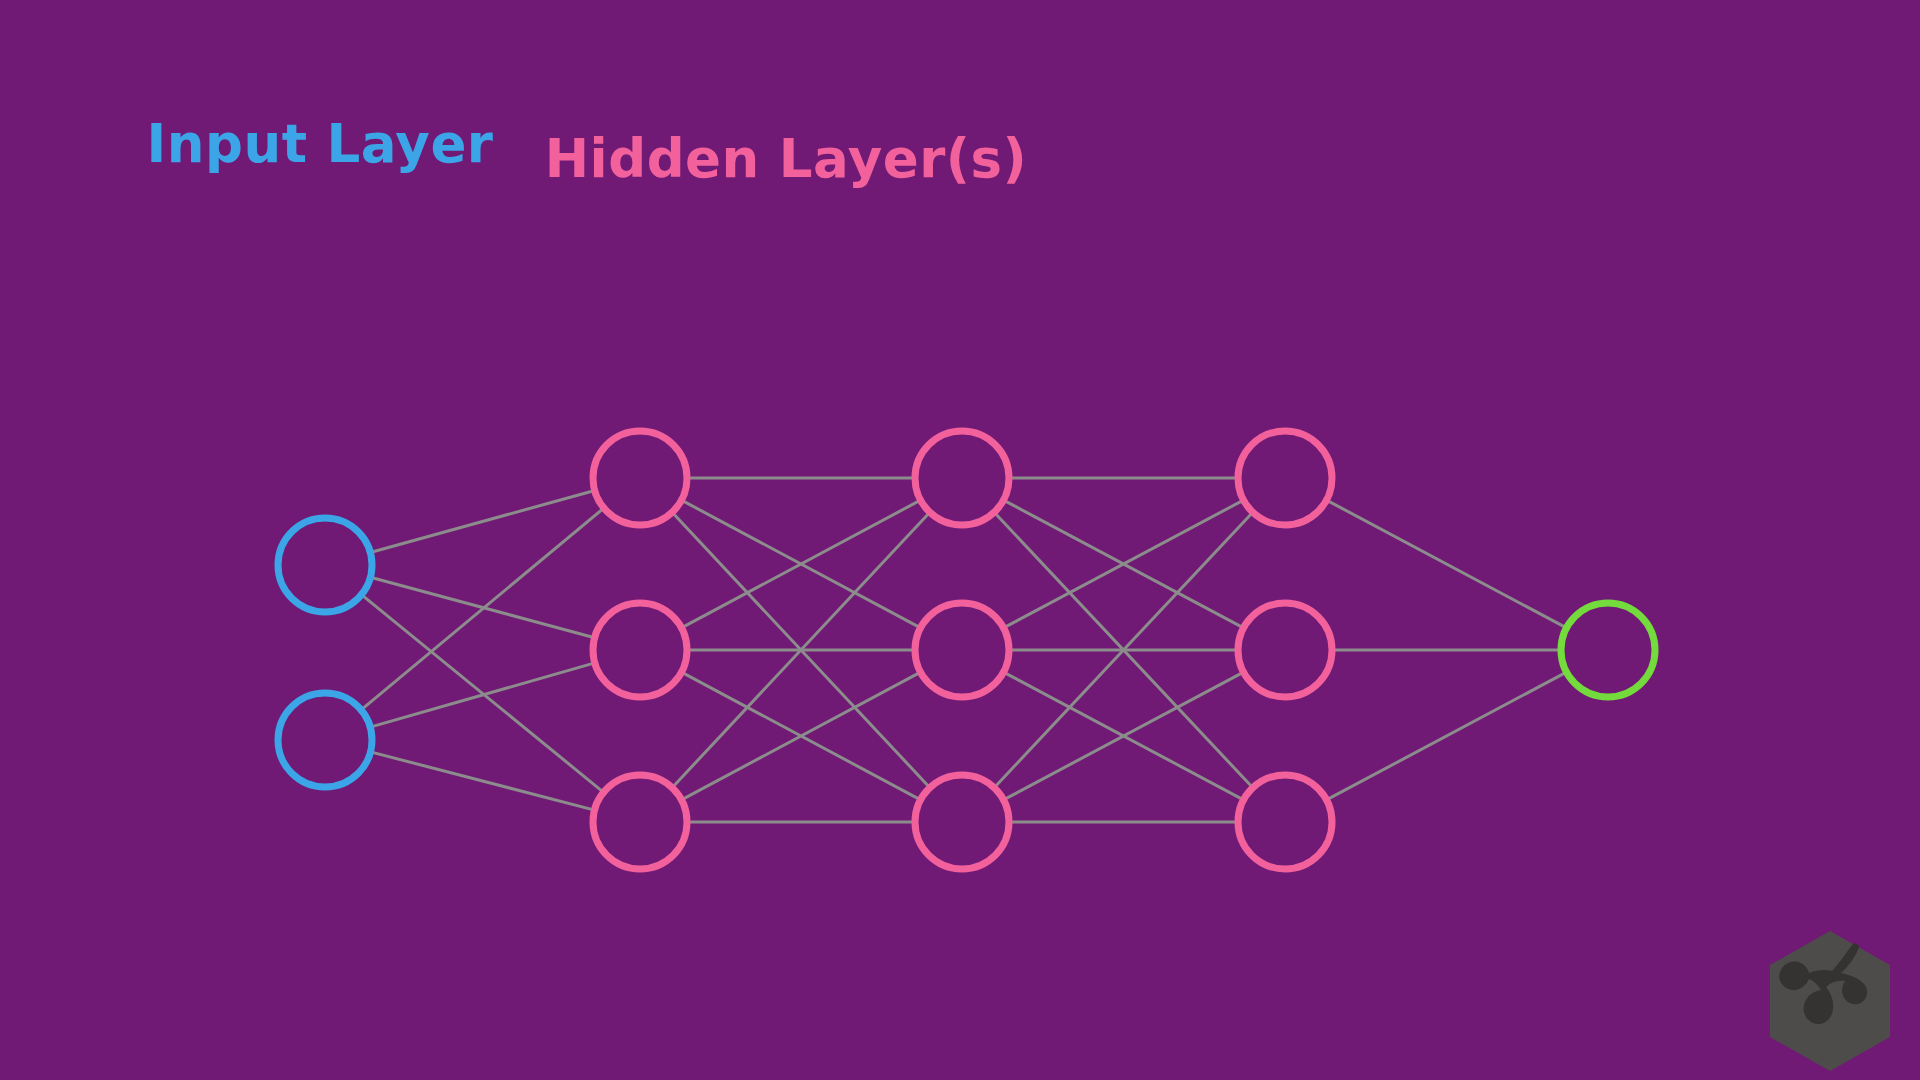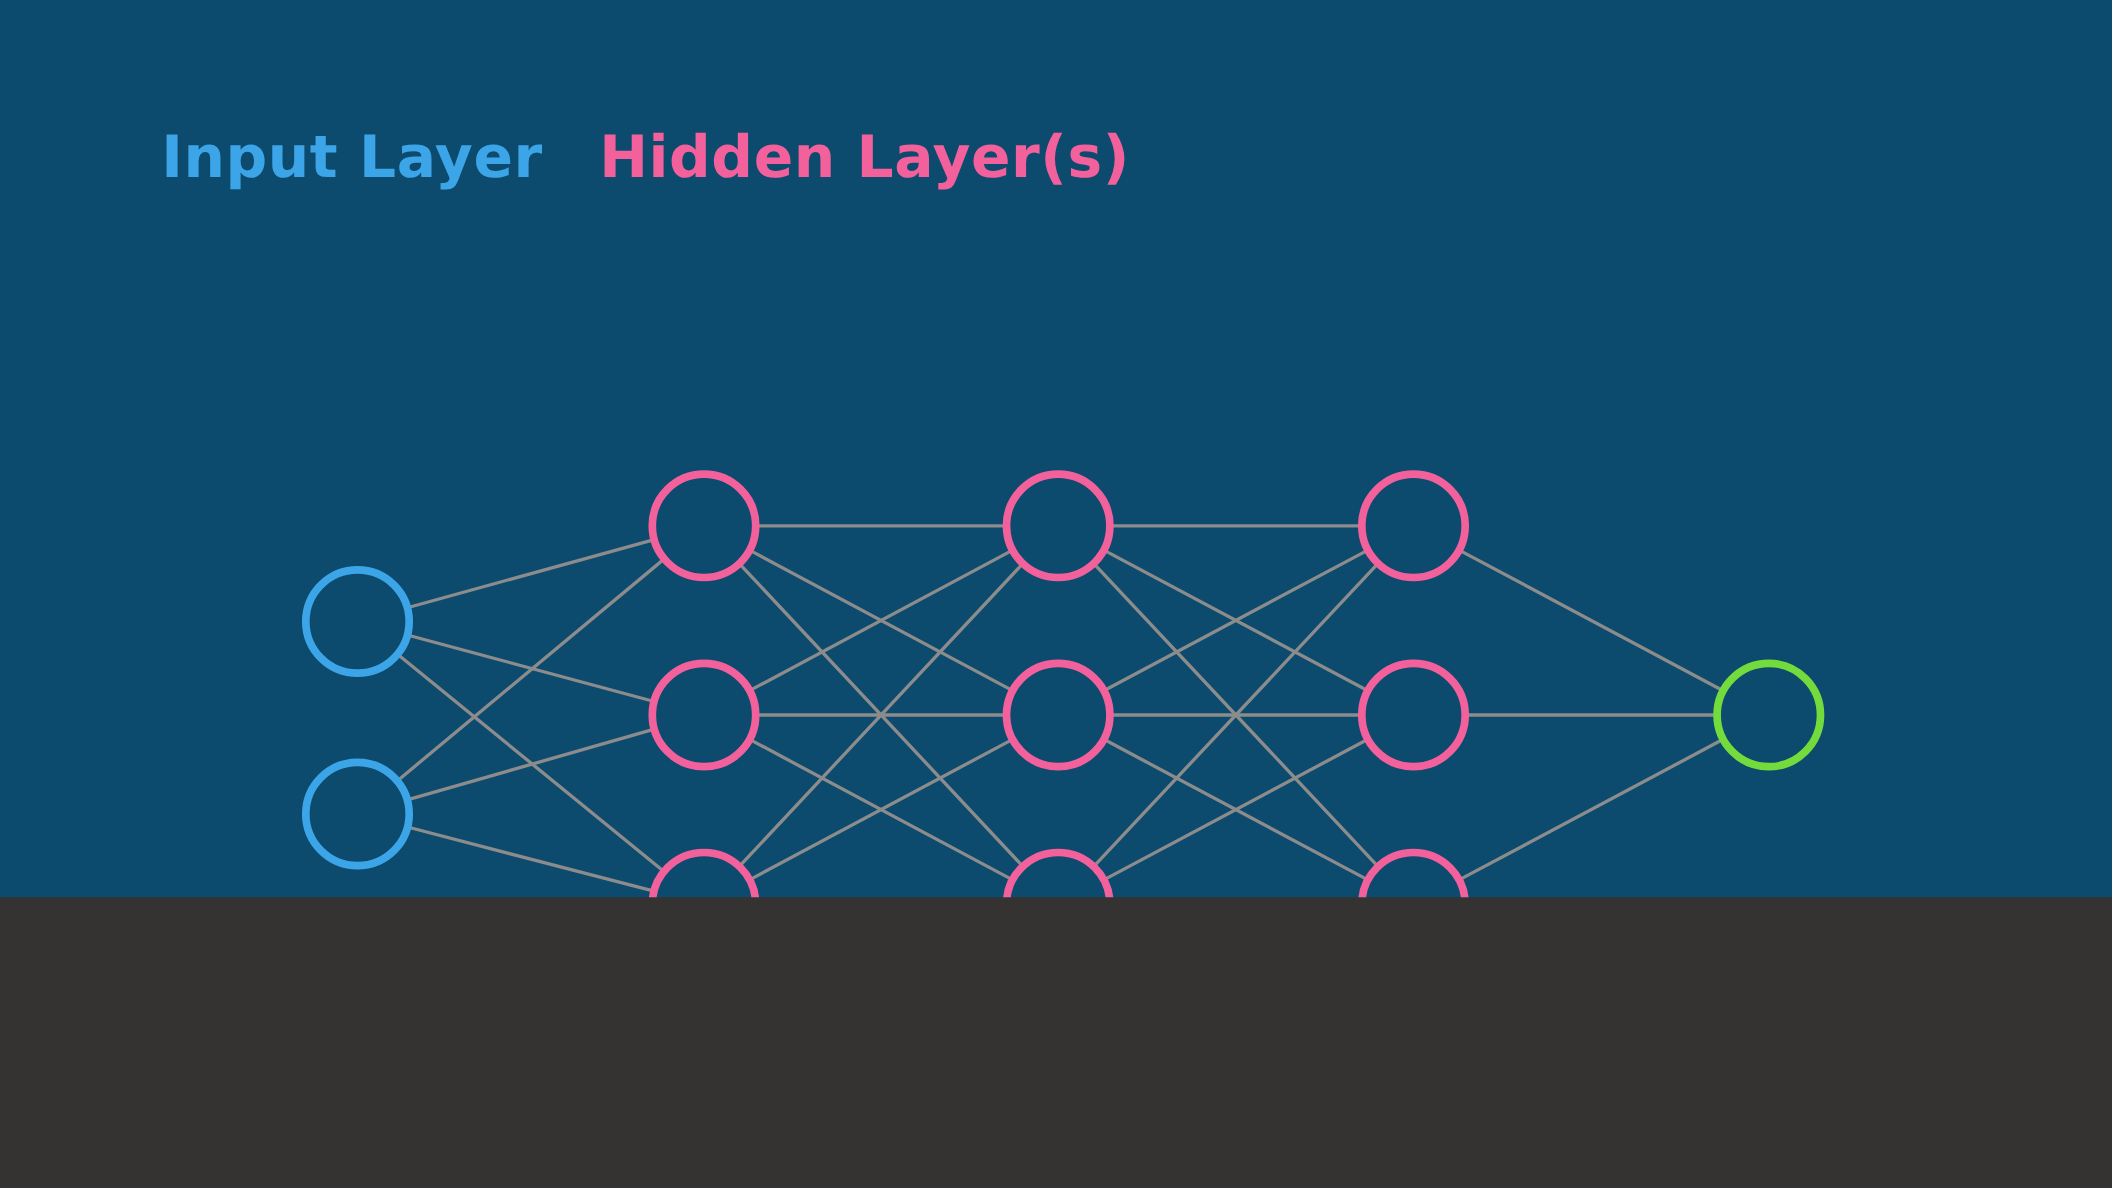--- a/index.html
+++ b/index.html
@@ -29,35 +29,35 @@
     font-family: "DejaVu Sans", "Liberation Sans", sans-serif;
     font-weight: 700;
     font-size: 53px;
     letter-spacing: 0.5px;
     white-space: nowrap;
     line-height: 1;
     transform: translate(-50%, -50%);
     user-select: none;
   }
   #label-input  { color: #3BA5E8; }
-  #label-hidden { color: #F2619B; }
+  #label-hidden { color: #F2619B; margin-top: 15px; }
   #label-output { color: #74DB3C; }
 
   #watermark {
     position: absolute;
     width: 132px;
     height: 146px;
     opacity: 1;
     pointer-events: none;
   }
 </style>
 </head>
 <body style="background: rgb(53, 51, 49);">
 
-<div id="stage" style="width: 1920px; height: 816px; background: #0c4a6e;">
+<div id="stage" style="width: 1920px; height: 1080px; background: #701a75;">
 
   <svg id="net-svg" viewBox="0 0 1920 1080" xmlns="http://www.w3.org/2000/svg">
     <g id="edges-group">
         <line x1="370.3038368898915" y1="552.4875117161253" x2="594.6961631101085" y2="490.5124882838748" stroke="#8C8C8C" stroke-width="3" stroke-linecap="round"></line>
         <line x1="370.37697897349403" y1="577.2445816277682" x2="594.623021026506" y2="637.7554183722318" stroke="#8C8C8C" stroke-width="3" stroke-linecap="round"></line>
         <line x1="361.4171657385545" y1="594.711782840662" x2="603.5828342614454" y2="792.288217159338" stroke="#8C8C8C" stroke-width="3" stroke-linecap="round"></line>
         <line x1="361.13459238673084" y1="709.9451961735763" x2="603.8654076132692" y2="508.0548038264237" stroke="#8C8C8C" stroke-width="3" stroke-linecap="round"></line>
         <line x1="370.1916255391187" y1="727.0881069888233" x2="594.8083744608813" y2="662.9118930111767" stroke="#8C8C8C" stroke-width="3" stroke-linecap="round"></line>
         <line x1="370.48413927924565" y1="751.8403156218989" x2="594.5158607207543" y2="810.1596843781011" stroke="#8C8C8C" stroke-width="3" stroke-linecap="round"></line>
         <line x1="687" y1="478" x2="915" y2="478" stroke="#8C8C8C" stroke-width="3" stroke-linecap="round"></line>

